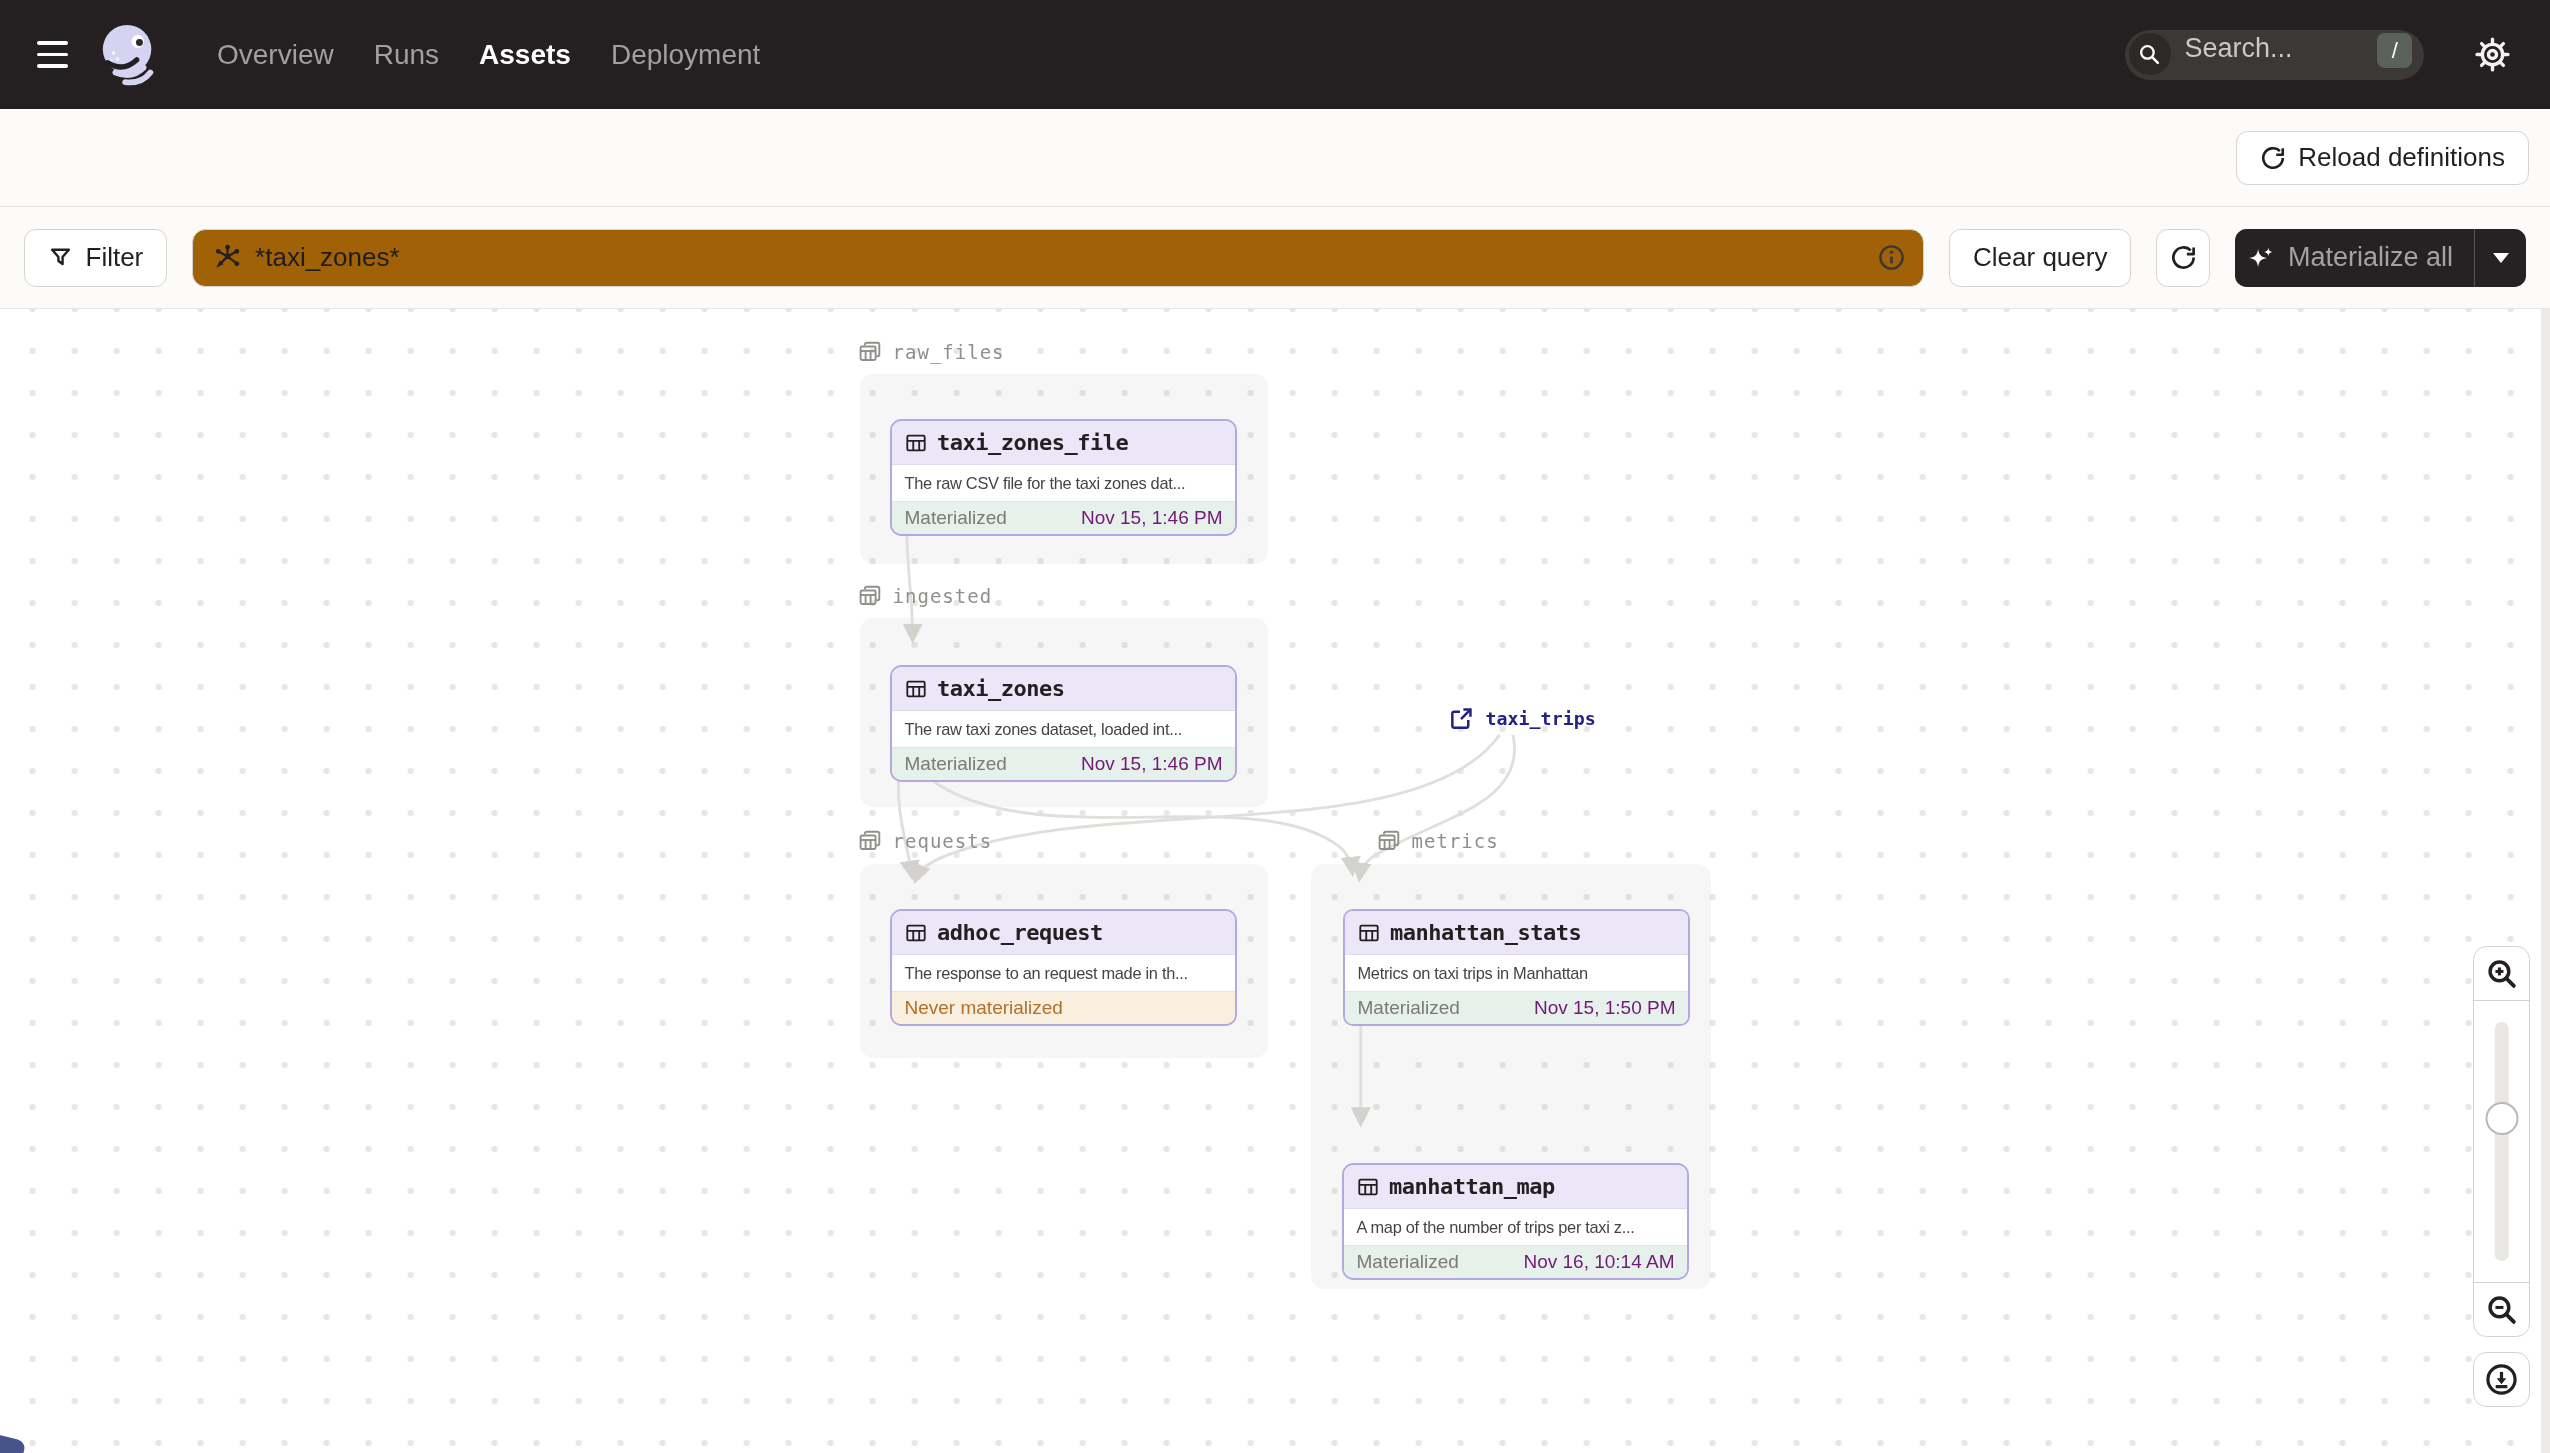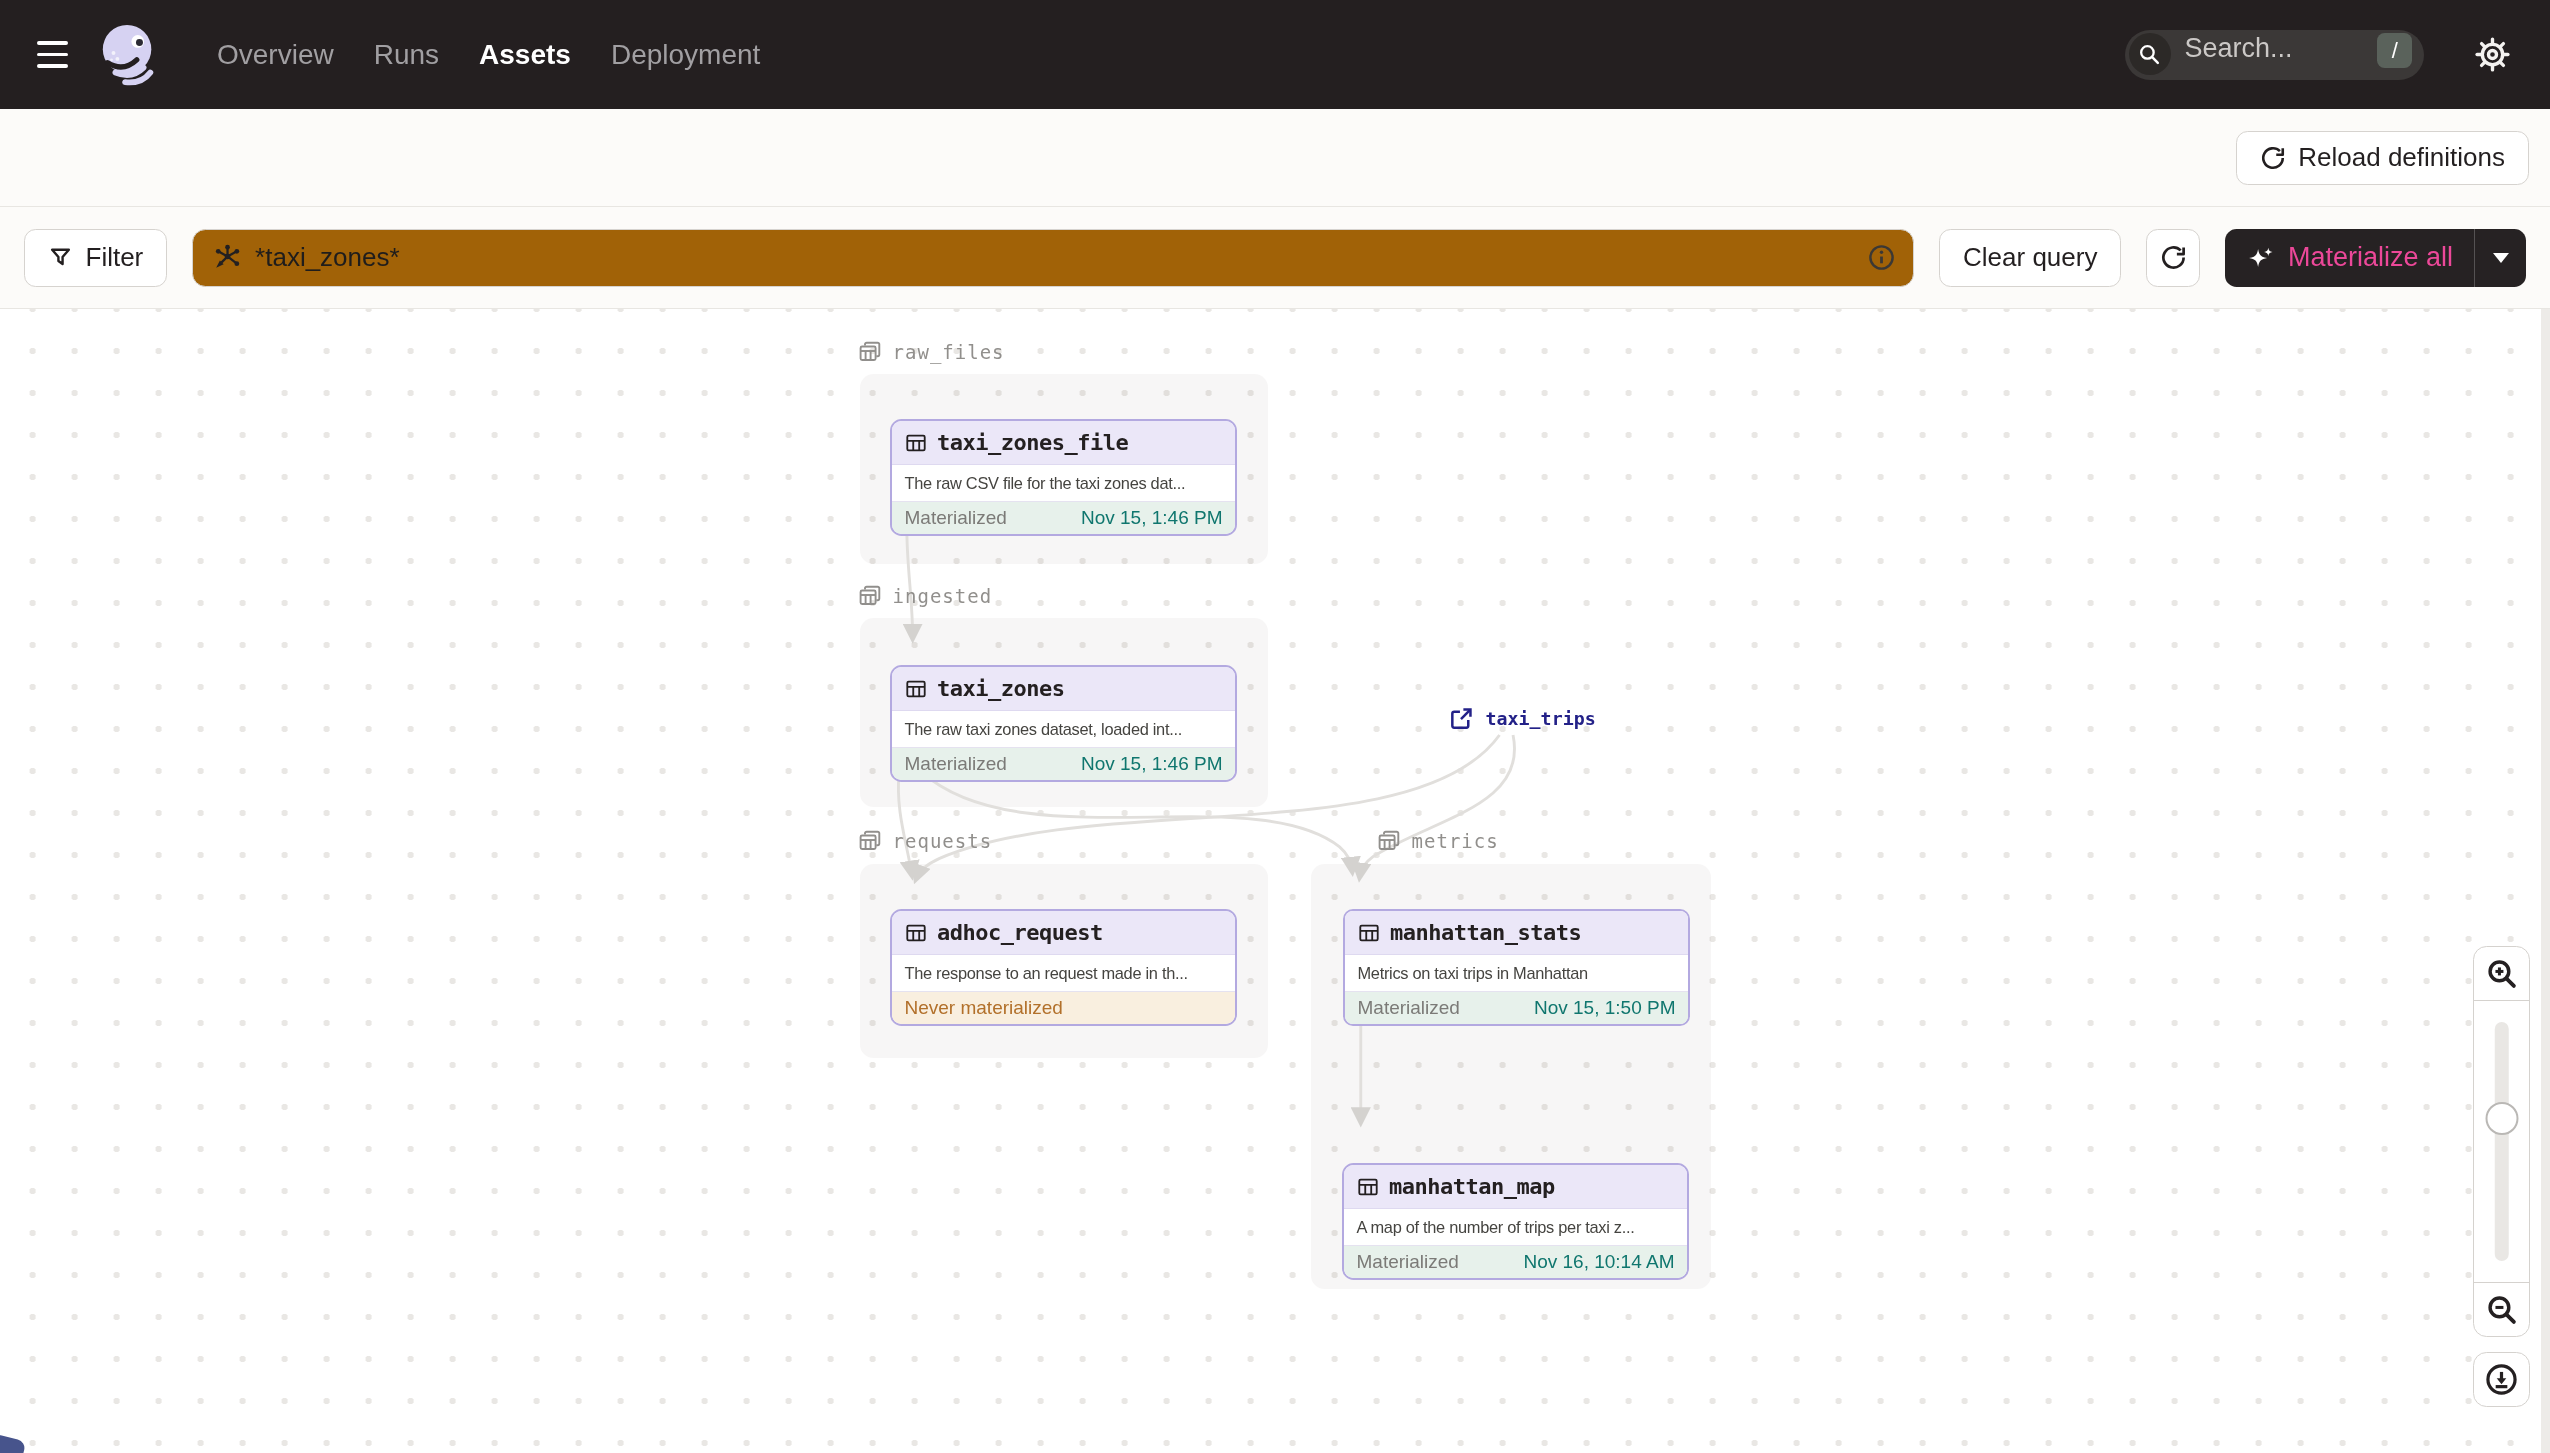--- a/index.html
+++ b/index.html
@@ -62,22 +62,22 @@
     flex: 1; height: 58px; background: #a16207; border: 1.9px solid #d6d3cf; border-radius: 13.5px;
     display: flex; align-items: center; padding: 0 17.3px; gap: 13.5px;
   }
   .querybox input {
     flex: 1; min-width: 0; border: 0; outline: 0; background: transparent;
     font-size: 26px; font-weight: 500; color: #1f1d1c; font-family: "Liberation Sans", sans-serif;
   }
   .q-info { margin-left: auto; color: #3b3835; flex: none; cursor: pointer; }
   .sq-btn { width: 54px; padding: 0; justify-content: center; }
   .mat-btn {
-    display: flex; align-items: center; background: #262223; color: #ec4899;
-    border-radius: 11.6px; height: 58px; padding-left: 21px; cursor: pointer;
+    display: flex; align-items: center; background: #262223; color: #a3a3a3;
+    border-radius: 11.6px; height: 58px; padding-left: 11px; cursor: pointer;
   }
   .mat-btn .label { font-size: 27px; margin: 0 21px 0 12.5px; }
   .mat-caret { height: 100%; width: 52px; border-left: 1.9px solid rgba(255,255,255,0.22);
     display: flex; align-items: center; justify-content: center; cursor: pointer; }
   .caret-down { width: 0; height: 0; border-left: 8.7px solid transparent; border-right: 8.7px solid transparent; border-top: 10.6px solid #fff; }
 
   
   .canvas {
     position: absolute; left: 0; top: 309px; width: 2550px; height: 1144px;
     background-color: #fff;
@@ -103,21 +103,21 @@
   .an-title { font-family: "DejaVu Sans Mono", monospace; font-weight: 700; font-size: 22px; color: #242021; letter-spacing: -0.5px;}
   .an-desc {
     height: 36px; display: flex; align-items: center; padding: 0 12.5px;
     font-size: 16.4px; letter-spacing: -0.3px; color: #454440; white-space: nowrap; overflow: hidden;
   }
   .an-foot {
     height: 33px; display: flex; align-items: center; justify-content: space-between;
     padding: 0 12.5px; font-size: 19px; background: #e7f1eb; border-top: 1.9px solid #e5e2f0;
   }
   .an-foot .st { color: #7b7a77; }
-  .an-foot .tm { color: #0f766e; }
+  .an-foot .tm { color: #701a75; }
   .an-foot.warn { background: #f9efdf; }
   .an-foot.warn .st { color: #b2702a; }
 
   .external-asset {
     position: absolute; display: flex; align-items: center; gap: 11.6px;
     color: #232188; font-family: "DejaVu Sans Mono", monospace; font-weight: 700; font-size: 18.3px;
     cursor: pointer;
   }
 
   

